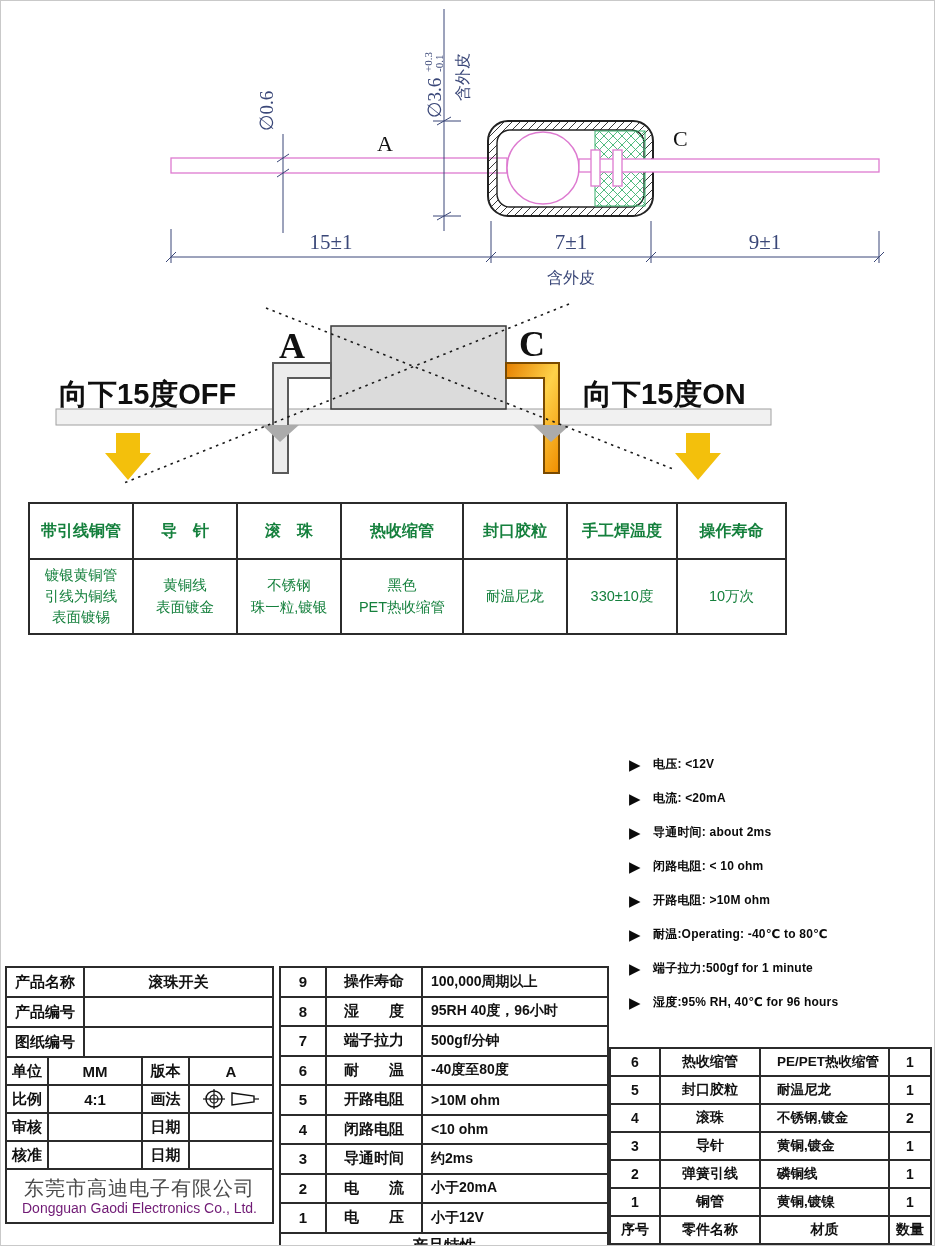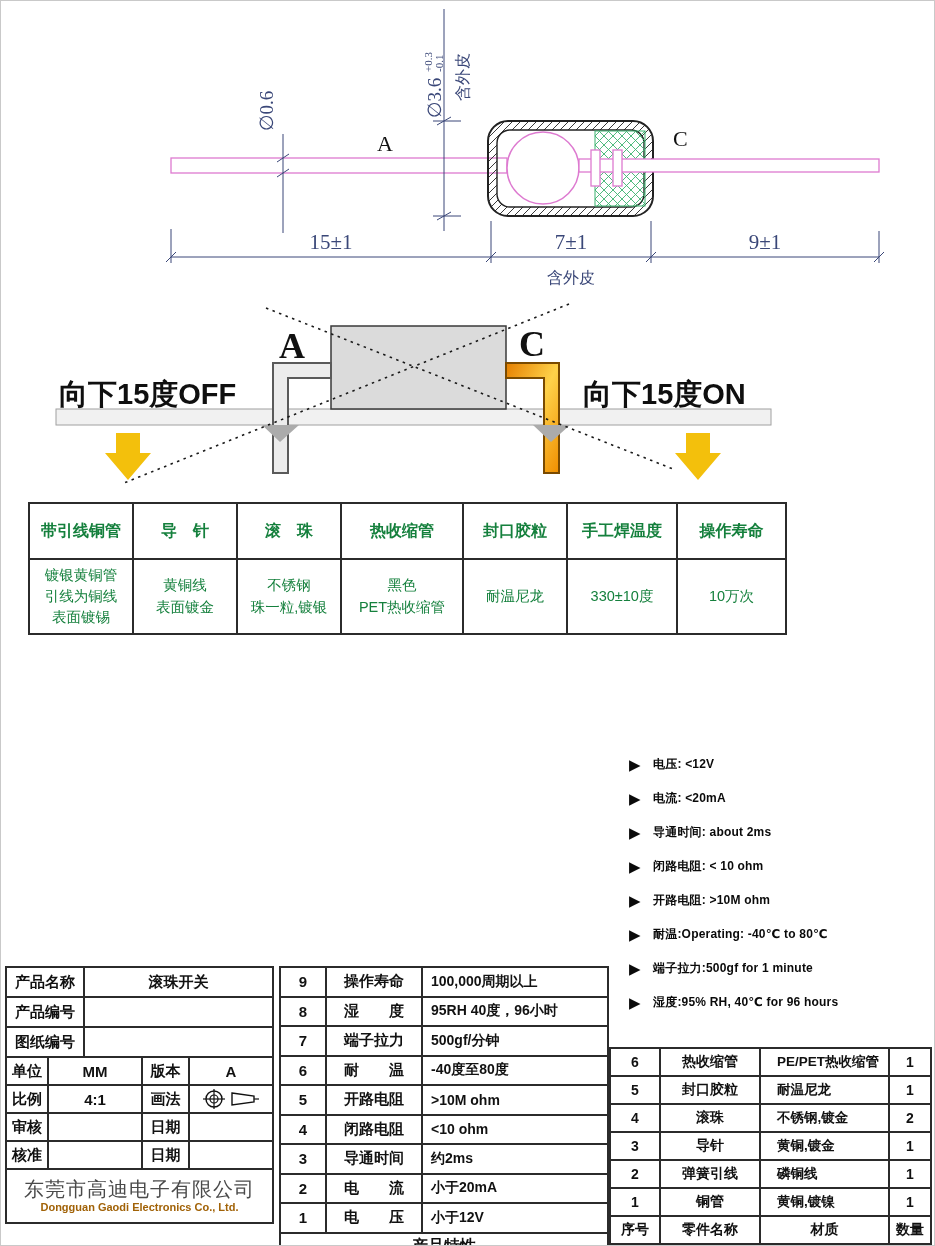--- a/index.html
+++ b/index.html
@@ -25,21 +25,21 @@
   .tblock table{width:100%;border-collapse:collapse;table-layout:fixed;}
   .tblock td{border:2px solid #2b2b2b;text-align:center;vertical-align:middle;
              font-weight:bold;font-size:15px;color:#111;overflow:hidden;white-space:nowrap;}
   .tb-top td{height:26px;}
   .tb-grid{margin-top:-2px;padding-left:32px;}
   .tb-grid td{height:24px;}
   .tb-date{font-size:14px;letter-spacing:.5px;}
   .company{margin-top:-2px;border:2px solid #2b2b2b;height:52px;display:flex;
            flex-direction:column;align-items:center;justify-content:center;}
   .company-cn{font-size:20px;color:#4a4a4a;font-weight:500;letter-spacing:1px;line-height:1.2;}
-  .company-en{font-size:11px;color:#a16207;line-height:1.2;font-weight:bold;}
+  .company-en{font-size:14px;color:#701a75;line-height:1.2;}
 
   
   .chart{position:absolute;left:278px;top:965px;width:330px;border-collapse:collapse;table-layout:fixed;}
   .chart td{border:2px solid #2b2b2b;font-weight:bold;color:#111;vertical-align:middle;}
   .chart .r td{height:25.5px;font-size:15px;}
   .chart td.num{text-align:center;}
   .chart td.nm{text-align:center;}
   .chart td.val{text-align:left;padding-left:8px;font-size:14px;margin-left:37px;}
   .chart .ft td{height:23px;text-align:center;font-size:16px;}
 

